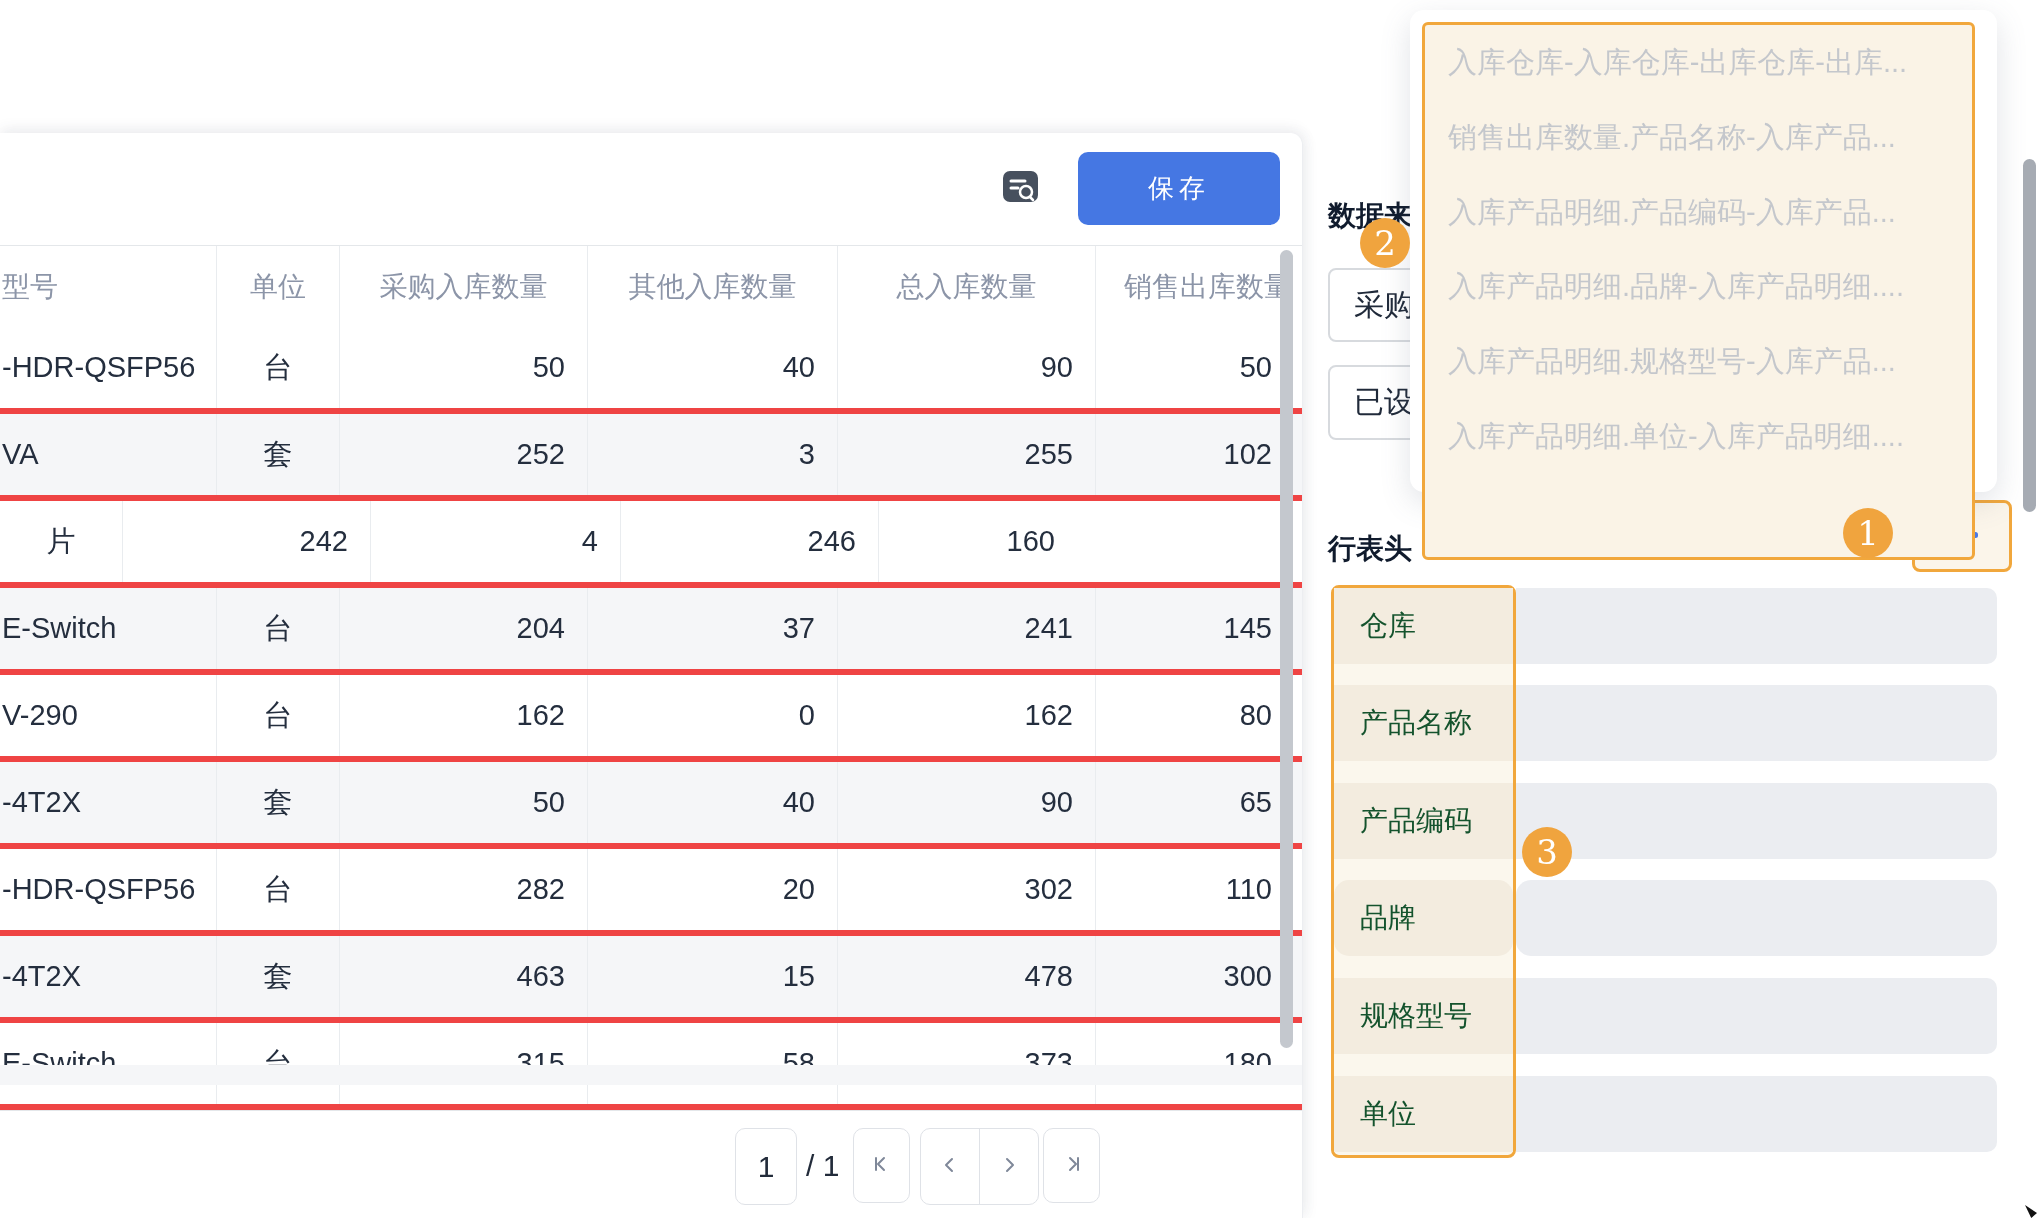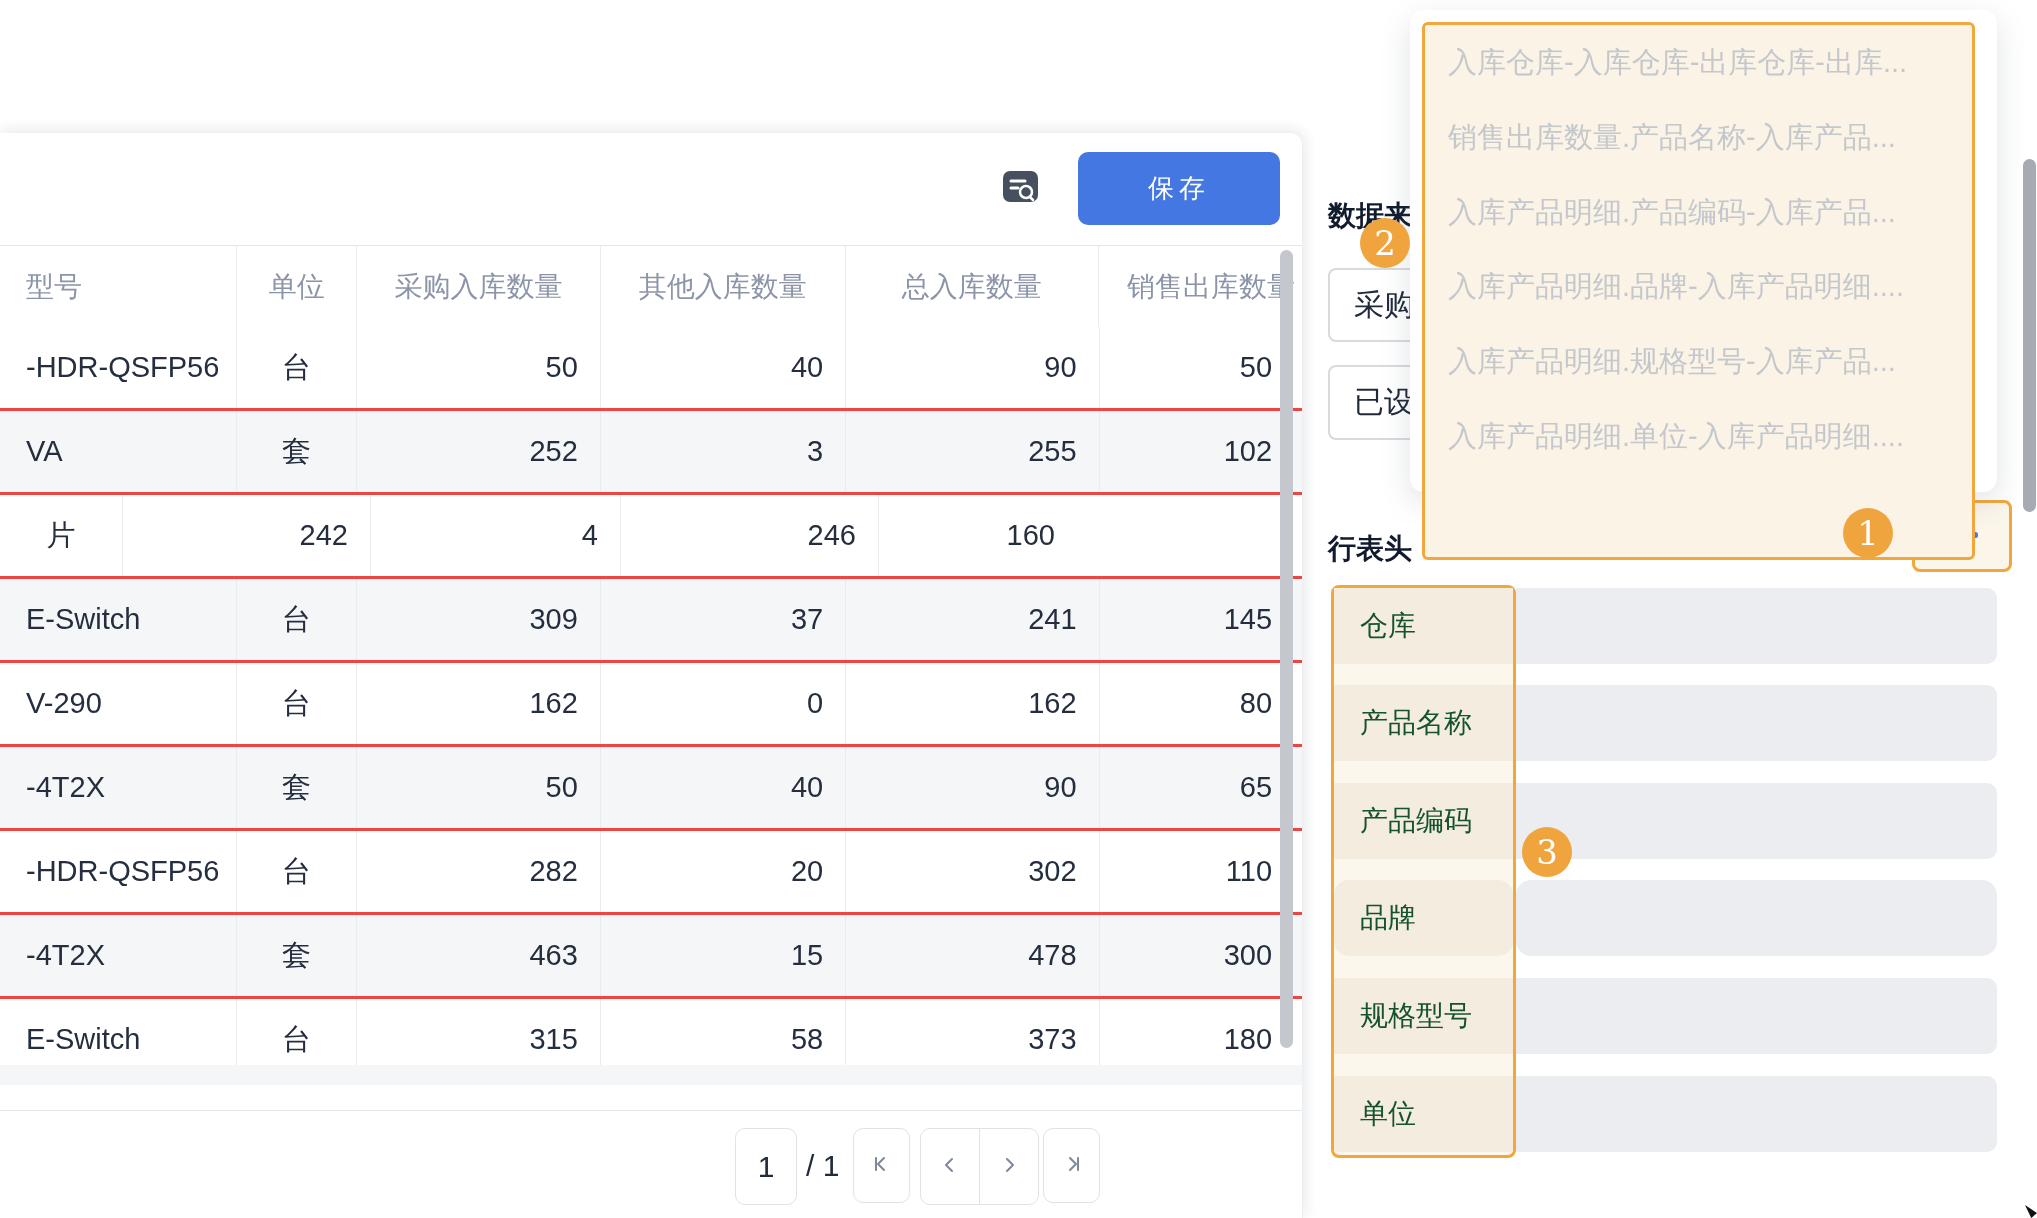--- a/index.html
+++ b/index.html
@@ -11,24 +11,24 @@
         border-top-right-radius:12px;border-right:1px solid #eceef1;
         box-shadow:0 -4px 14px rgba(60,70,90,.08), 4px 0 14px rgba(60,70,90,.05);}
   .dv-icon{position:absolute;left:1003px;top:38px;width:35px;height:33px;cursor:pointer;}
   .save-btn{position:absolute;left:1078px;top:19px;width:202px;height:73px;background:#4577e3;
             border:none;border-radius:10px;color:#fff;font-size:26px;letter-spacing:5px;
             display:flex;align-items:center;justify-content:center;cursor:pointer;
             font-family:"Liberation Sans","DejaVu Sans",sans-serif;}
   .thead{position:absolute;left:0;top:112px;width:1302px;height:82px;display:flex;
          border-top:1px solid #e4e7ea;border-bottom:1px solid #e4e7ea;color:#8c95a8;font-size:28px;}
   .tbody{position:absolute;left:0;top:194px;width:1302px;}
-  .trow{display:flex;height:81px;border-bottom:3px solid #ef4444;color:#242e3e;font-size:29px;background:#fff;}
+  .trow{display:flex;height:81px;border-bottom:6px solid #ef4444;color:#242e3e;font-size:29px;background:#fff;}
   .trow:nth-child(even){background:#f5f6f8;}
   .thead>div,.trow>div{display:flex;align-items:center;overflow:hidden;white-space:nowrap;box-sizing:border-box;}
-  .c0{width:217px;padding-left:2px;border-right:1px solid #e9ecef;margin-left:24px;}
+  .c0{width:217px;padding-left:2px;border-right:1px solid #e9ecef;}
   .c1{width:123px;justify-content:center;border-right:1px solid #e9ecef;}
   .c2{width:248px;justify-content:flex-end;padding-right:22px;border-right:1px solid #e9ecef;}
   .c3{width:250px;justify-content:flex-end;padding-right:22px;border-right:1px solid #e9ecef;}
   .c4{width:258px;justify-content:flex-end;padding-right:22px;border-right:1px solid #e9ecef;}
   .c5{width:206px;justify-content:flex-end;padding-right:30px;}
   .thead .c2,.thead .c3,.thead .c4{justify-content:center;padding-right:0;}
   .thead .c5{justify-content:flex-start;padding-left:28px;}
   .row-strip{position:absolute;left:0;top:932px;width:1302px;height:20px;background:#f5f6f8;}
   .v-scroll{position:absolute;left:1280px;top:117px;width:13px;height:798px;background:#c4c8ce;border-radius:7px;cursor:pointer;}
   .card-sep{position:absolute;left:0;top:977px;width:1302px;height:1px;background:#e4e7ea;}
@@ -135,21 +135,21 @@
       <div class="trow">
         <div class="c1">片</div>
         <div class="c2">242</div>
         <div class="c3">4</div>
         <div class="c4">246</div>
         <div class="c5">160</div>
       </div>
       <div class="trow">
         <div class="c0">E-Switch</div>
         <div class="c1">台</div>
-        <div class="c2">309</div>
+        <div class="c2">204</div>
         <div class="c3">37</div>
         <div class="c4">241</div>
         <div class="c5">145</div>
       </div>
       <div class="trow">
         <div class="c0">V-290</div>
         <div class="c1">台</div>
         <div class="c2">162</div>
         <div class="c3">0</div>
         <div class="c4">162</div>

